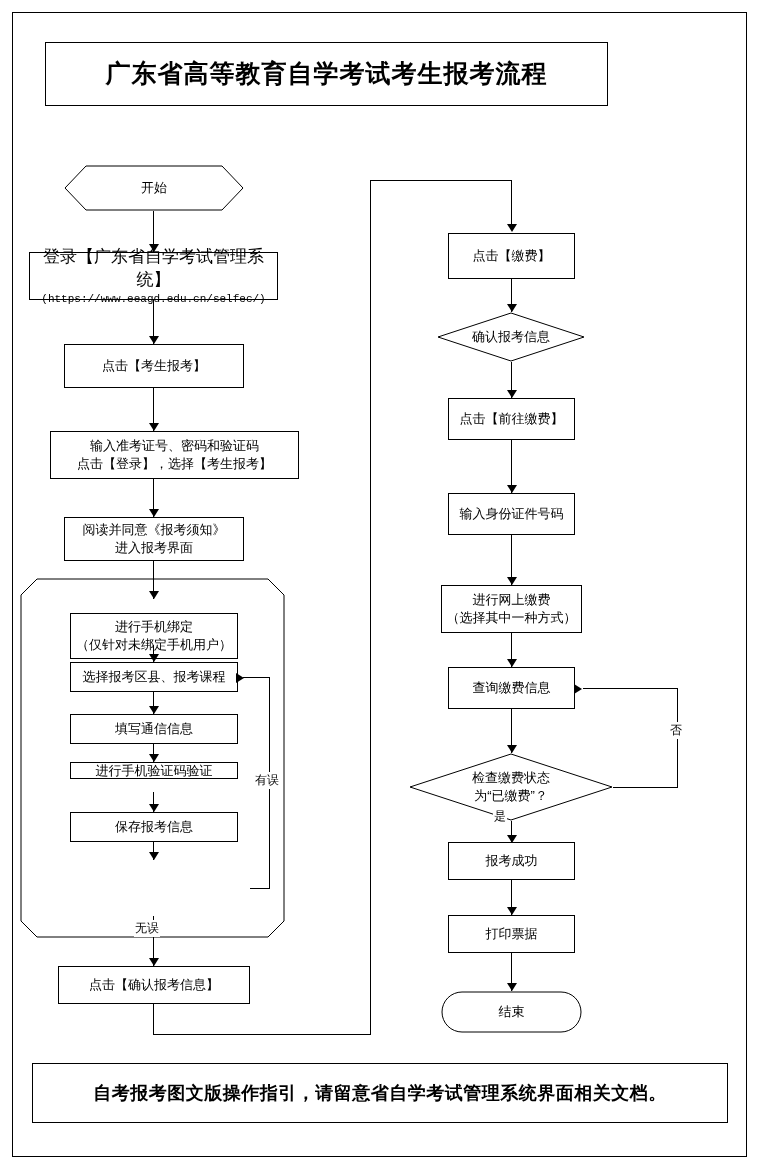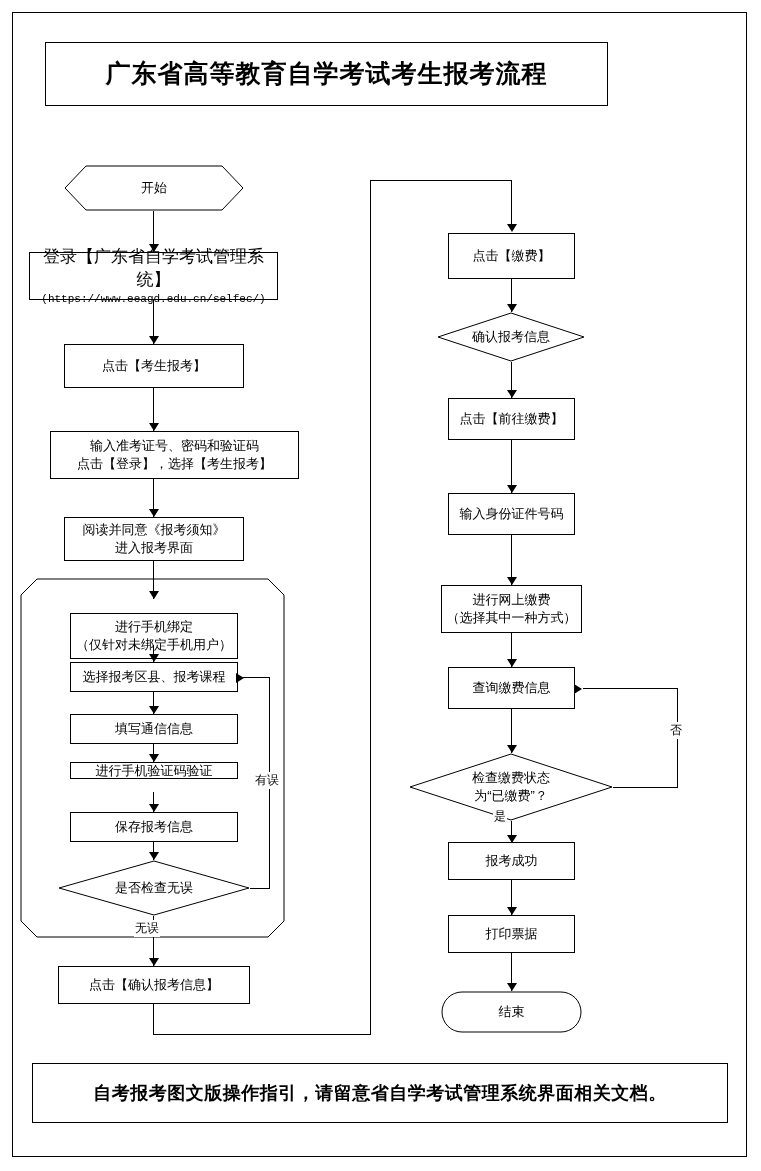--- a/index.html
+++ b/index.html
@@ -158,26 +158,20 @@
   <div class="node rect" style="left:70px;top:762px;width:168px;height:17px;">进行手机验证码验证</div>
 
   <div class="line vline" style="left:153px;top:792px;height:20px;"></div>
   <div class="arrow arrow-down" style="left:149px;top:804px;"></div>
 
   <div class="node rect" style="left:70px;top:812px;width:168px;height:30px;">保存报考信息</div>
 
   <div class="line vline" style="left:153px;top:842px;height:18px;"></div>
   <div class="arrow arrow-down" style="left:149px;top:852px;"></div>
 
-  <div class="node diamondbox" style="left:58px;top:860px;width:192px;height:56px;">
-    <svg width="192" height="56" viewBox="0 0 192 56">
-      <polygon points="96,1 191,28 96,55 1,28" fill="#ffffff" stroke="#000000" stroke-width="1"></polygon>
-    </svg>
-    <div class="shape-label">是否检查无误</div>
-  </div>
 
   <div class="line hline" style="left:250px;top:888px;width:20px;"></div>
   <div class="line vline" style="left:269px;top:677px;height:211px;"></div>
   <div class="line hline" style="left:243px;top:677px;width:27px;"></div>
   <div class="arrow arrow-right" style="left:236px;top:673px;"></div>
   <div class="edge-label" style="left:254px;top:772px;">有误</div>
 
   <div class="line vline" style="left:153px;top:916px;height:50px;"></div>
   <div class="arrow arrow-down" style="left:149px;top:958px;"></div>
   <div class="edge-label" style="left:134px;top:920px;">无误</div>

